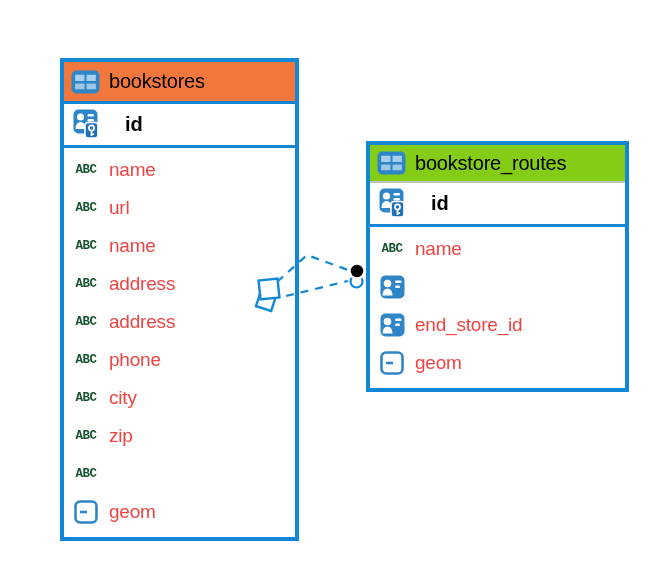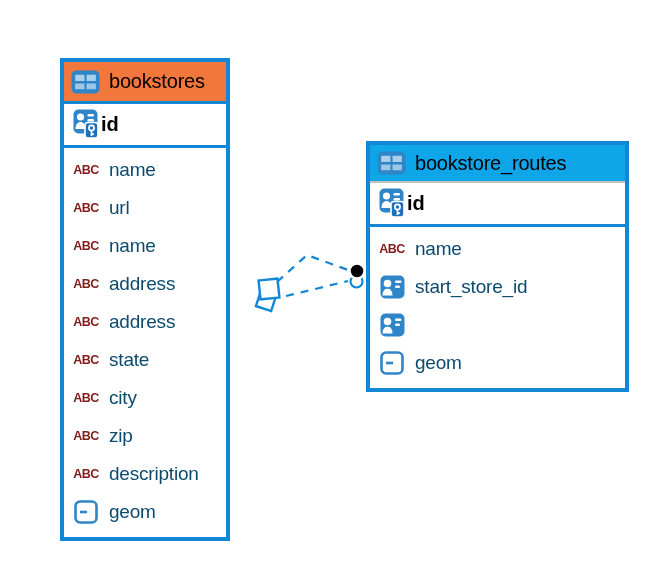--- a/index.html
+++ b/index.html
@@ -4,42 +4,42 @@
 <style>
   html,body { margin:0; padding:0; background:#fff; }
   .canvas {
     position:relative; width:654px; height:570px; background:#ffffff;
     font-family:"Liberation Sans", sans-serif; overflow:hidden;
   }
   .table {
     position:absolute; background:#fff; border:4px solid #1187d5;
     box-sizing:border-box; z-index:1;
   }
-  .t1 { left:60px;  top:58px;  width:170px; }
+  .t1 { left:60px;  top:58px;  width:239px; }
   .t2 { left:366px; top:141px; width:263px; }
 
   .hdr { display:flex; align-items:center; gap:9px; padding:0 7px; box-sizing:border-box; }
   .t1 .hdr { height:42px; background:#f2773c; border-bottom:3px solid #1187d5; }
-  .t2 .hdr { height:38px; background:#0ea5e9; border-bottom:2px solid #c2c2c2; }
+  .t2 .hdr { height:38px; background:#84cc16; border-bottom:2px solid #c2c2c2; }
   .hdr-label { font-size:20px; color:#000; letter-spacing:-0.2px; white-space:nowrap; }
 
   .pk-row {
-    display:flex; align-items:center; gap:0; padding:0 7px; height:44px;
+    display:flex; align-items:center; gap:24px; padding:0 7px; height:44px;
     border-bottom:3px solid #1187d5; box-sizing:border-box;
   }
   .pk-label { font-size:20px; font-weight:700; color:#000; }
 
   .body { padding:3px 0 6px; }
   .row { display:flex; align-items:center; gap:8px; height:38px; padding:0 7px; box-sizing:border-box; }
-  .label { font-size:19px; color:#0c4a6e; letter-spacing:-0.2px; white-space:nowrap; }
+  .label { font-size:19px; color:#ef4444; letter-spacing:-0.2px; white-space:nowrap; }
 
   .icbox { width:30px; min-width:30px; display:flex; justify-content:center; align-items:center; }
   .abc {
-    font-family:Liberation Sans, sans-serif; font-weight:700; font-size:12.5px;
-    color:#7f1d1d; letter-spacing:-0.5px;
+    font-family:Liberation Mono, monospace; font-weight:700; font-size:12.5px;
+    color:#14532d; letter-spacing:-0.5px;
   }
   .ic { display:block; }
 
   .overlay { position:absolute; left:0; top:0; width:654px; height:570px; z-index:5; pointer-events:none; }
   .dash { stroke:#1187d5; stroke-width:2.2; fill:none; stroke-dasharray:8 7; }
   .sq { fill:#ffffff; stroke:#1187d5; stroke-width:2.4; }
 </style>
 </head>
 <body>
 
@@ -110,33 +110,32 @@
       <div class="row">
         <span class="icbox abc">ABC</span>
         <span class="label">address</span>
       </div>
       <div class="row">
         <span class="icbox abc">ABC</span>
         <span class="label">address</span>
       </div>
       <div class="row">
         <span class="icbox abc">ABC</span>
-        <span class="label">state</span>
+        <span class="label">phone</span>
       </div>
       <div class="row">
         <span class="icbox abc">ABC</span>
         <span class="label">city</span>
       </div>
       <div class="row">
         <span class="icbox abc">ABC</span>
         <span class="label">zip</span>
       </div>
       <div class="row">
         <span class="icbox abc">ABC</span>
-        <span class="label">description</span>
       </div>
       <div class="row">
         <span class="icbox">
           <svg class="ic" width="24" height="24">
               <use href="#ic-geom"></use>
             </svg>
         </span>
         <span class="label">geom</span>
       </div>
     </div>
@@ -161,28 +160,28 @@
       <div class="row">
         <span class="icbox abc">ABC</span>
         <span class="label">name</span>
       </div>
       <div class="row">
         <span class="icbox">
           <svg class="ic" width="25" height="24">
               <use href="#ic-fk"></use>
             </svg>
         </span>
-        <span class="label">start_store_id</span>
       </div>
       <div class="row">
         <span class="icbox">
           <svg class="ic" width="25" height="24">
               <use href="#ic-fk"></use>
             </svg>
         </span>
+        <span class="label">end_store_id</span>
       </div>
       <div class="row">
         <span class="icbox">
           <svg class="ic" width="24" height="24">
               <use href="#ic-geom"></use>
             </svg>
         </span>
         <span class="label">geom</span>
       </div>
     </div>

